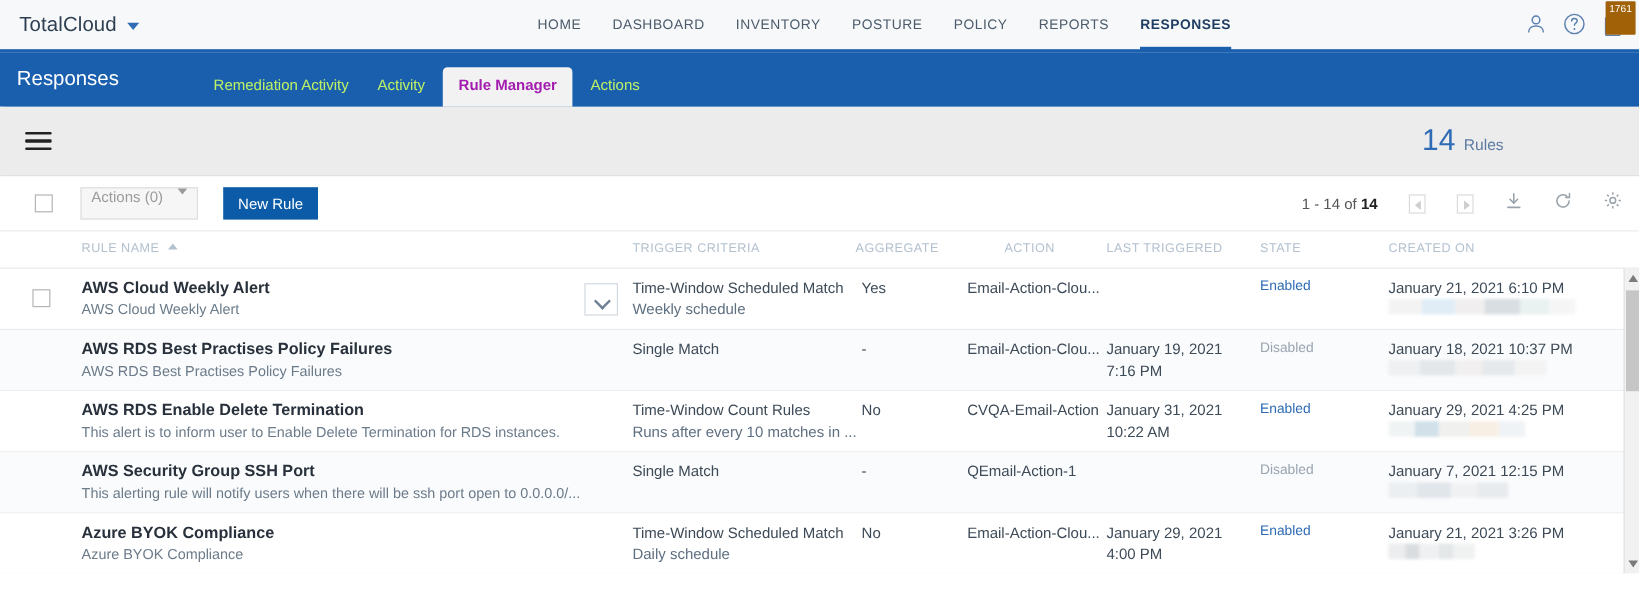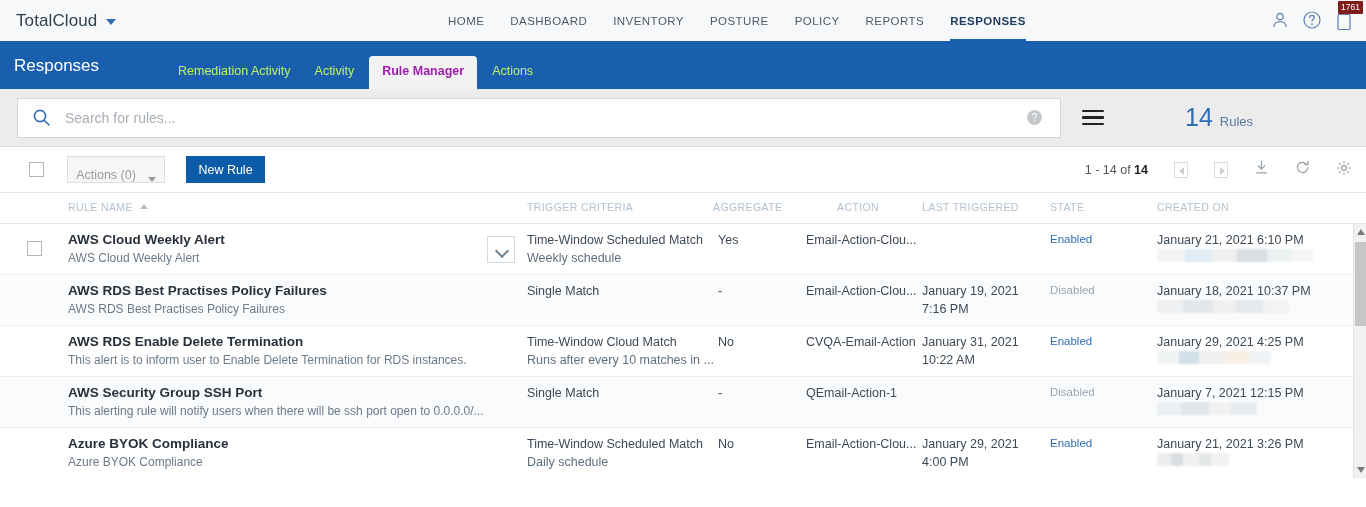--- a/index.html
+++ b/index.html
@@ -69,25 +69,25 @@
     position: absolute;
     right: 12px;
     display: flex;
     align-items: center;
     gap: 12px;
   }
   .ticon { position: relative; width: 20px; height: 22px; }
   .badge {
     position: absolute;
     top: -9px; left: 4px;
-    background: #7f1d1d;
+    background: #a16207;
     color: #fff;
     font-size: 8.5px;
     line-height: 11px;
-    padding: 1px 3px 1px 3px;
+    padding: 1px 3px 16px 3px;
     border-radius: 1px;
     font-family: "Liberation Sans", sans-serif;
   }
 
   
   .subheader {
     height: 45px;
     background: #1a5fad;
     display: flex;
     align-items: flex-end;
@@ -196,21 +196,21 @@
   }
   .tb-cb { margin-left: 29px; }
   .actions-btn {
     margin-left: 23px;
     width: 98px; height: 27px;
     border: 1px solid #dedede;
     background: #f6f6f6;
     color: #9b9b9b;
     font-size: 12.5px;
     display: flex;
-    align-items: flex-end;
+    align-items: flex-start;
     justify-content: center;
     gap: 12px;
   }
   .caret-dn {
     width: 0; height: 0;
     border-left: 4px solid transparent;
     border-right: 4px solid transparent;
     border-top: 5px solid #9b9b9b;
   }
   .newrule-btn {
@@ -421,30 +421,20 @@
   <div class="subtabs">
     <div class="subtab">Remediation Activity</div>
     <div class="subtab">Activity</div>
     <div class="subtab active">Rule Manager</div>
     <div class="subtab">Actions</div>
   </div>
 </div>
 
 <div class="searchzone">
   <div class="frame-edge"></div>
-  <div class="searchbox">
-    <span class="search-icon">
-      <svg width="19" height="19" viewBox="0 0 19 19" fill="none" stroke="#2f6cb5" stroke-width="1.6">
-        <circle cx="8" cy="8" r="5.6"></circle>
-        <path d="M12.2 12.2 L17 17" stroke-linecap="round"></path>
-      </svg>
-    </span>
-    <input class="search-input" type="text" placeholder="Search for rules..." style="">
-    <span class="search-help">?</span>
-  </div>
 
   <div class="hamburger">
     <span></span>
       <span></span>
       <span></span>
   </div>
 
   <div class="rulecount">
     <span class="num">14</span>
     <span class="lbl">Rules</span>
@@ -537,21 +527,21 @@
         <i style="width:30px;background:#dfe4e7"></i>
         <i style="width:22px;background:#f0eeee"></i>
         <i style="width:28px;background:#e3e7ea"></i>
         <i style="width:26px;background:#f2f2f2"></i>
     </span>
   </div>
 
   <div class="row">
     <span class="cell rule-desc">This alert is to inform user to Enable Delete Termination for RDS instances.</span>
     <span class="cell rule-name">AWS RDS Enable Delete Termination</span>
-    <span class="cell c-trigger">Time-Window Cloud Match</span>
+    <span class="cell c-trigger">Time-Window Count Rules</span>
     <span class="cell c-trigger2">Runs after every 10 matches in ...</span>
     <span class="cell c-agg">No</span>
     <span class="cell c-action">CVQA-Email-Action</span>
     <span class="cell c-last">January 31, 2021</span>
     <span class="cell c-last2">10:22 AM</span>
     <span class="cell c-state state-enabled">Enabled</span>
     <span class="cell c-created">January 29, 2021 4:25 PM</span>
     <span class="redact">
       <i style="width:22px;background:#eef2f3"></i>
         <i style="width:20px;background:#c9dbe6"></i>

